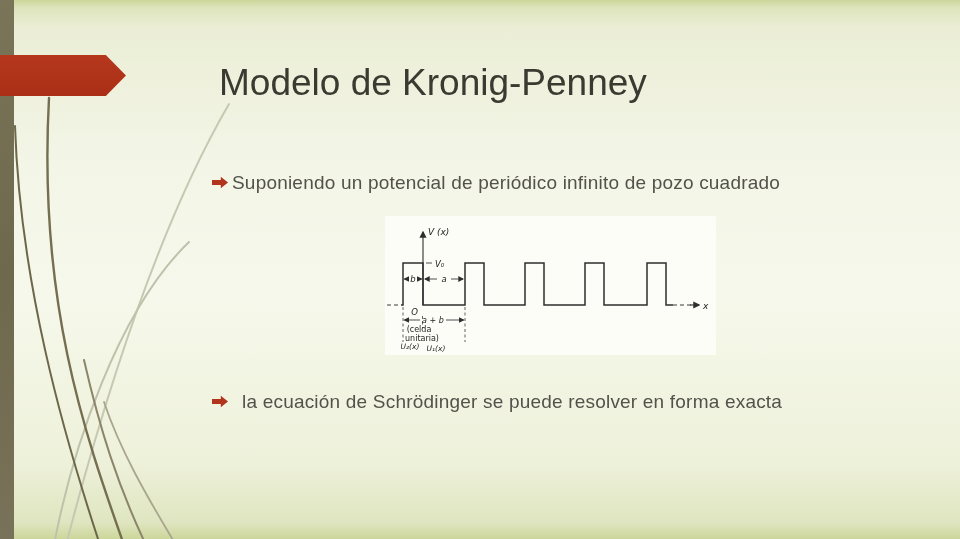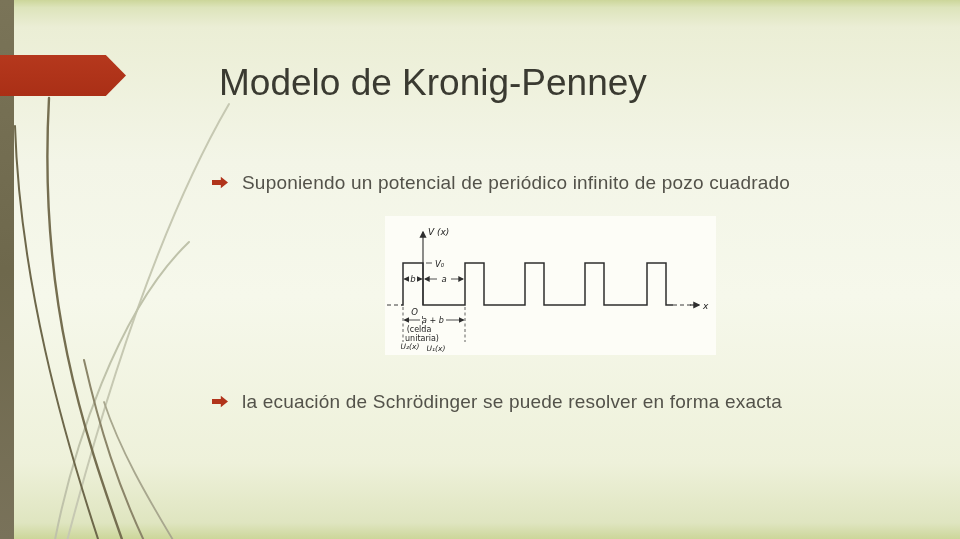--- a/index.html
+++ b/index.html
@@ -41,21 +41,21 @@
     width:680px;
   }
   .bullet-row.first{top:172px;}
   .bullet-row.second{top:391px;}
   .bullet-marker{
     flex:0 0 auto;width:16px;height:13px;margin-top:4px;
     background:#b1341b;
     clip-path:polygon(0 30%, 55% 30%, 55% 6%, 100% 50%, 55% 94%, 55% 70%, 0 70%);
   }
   .bullet-text{
-    margin-left:14px;
+    margin-left:4px;
     font-size:19px;color:#53524a;letter-spacing:0.2px;white-space:nowrap;
   }
   .bullet-row.second .bullet-text{margin-left:14px;}
 
   
   .figure-box{
     position:absolute;left:385px;top:216px;width:331px;height:139px;
     background:#fdfdf7;
   }
   .figure-box svg{display:block;}

